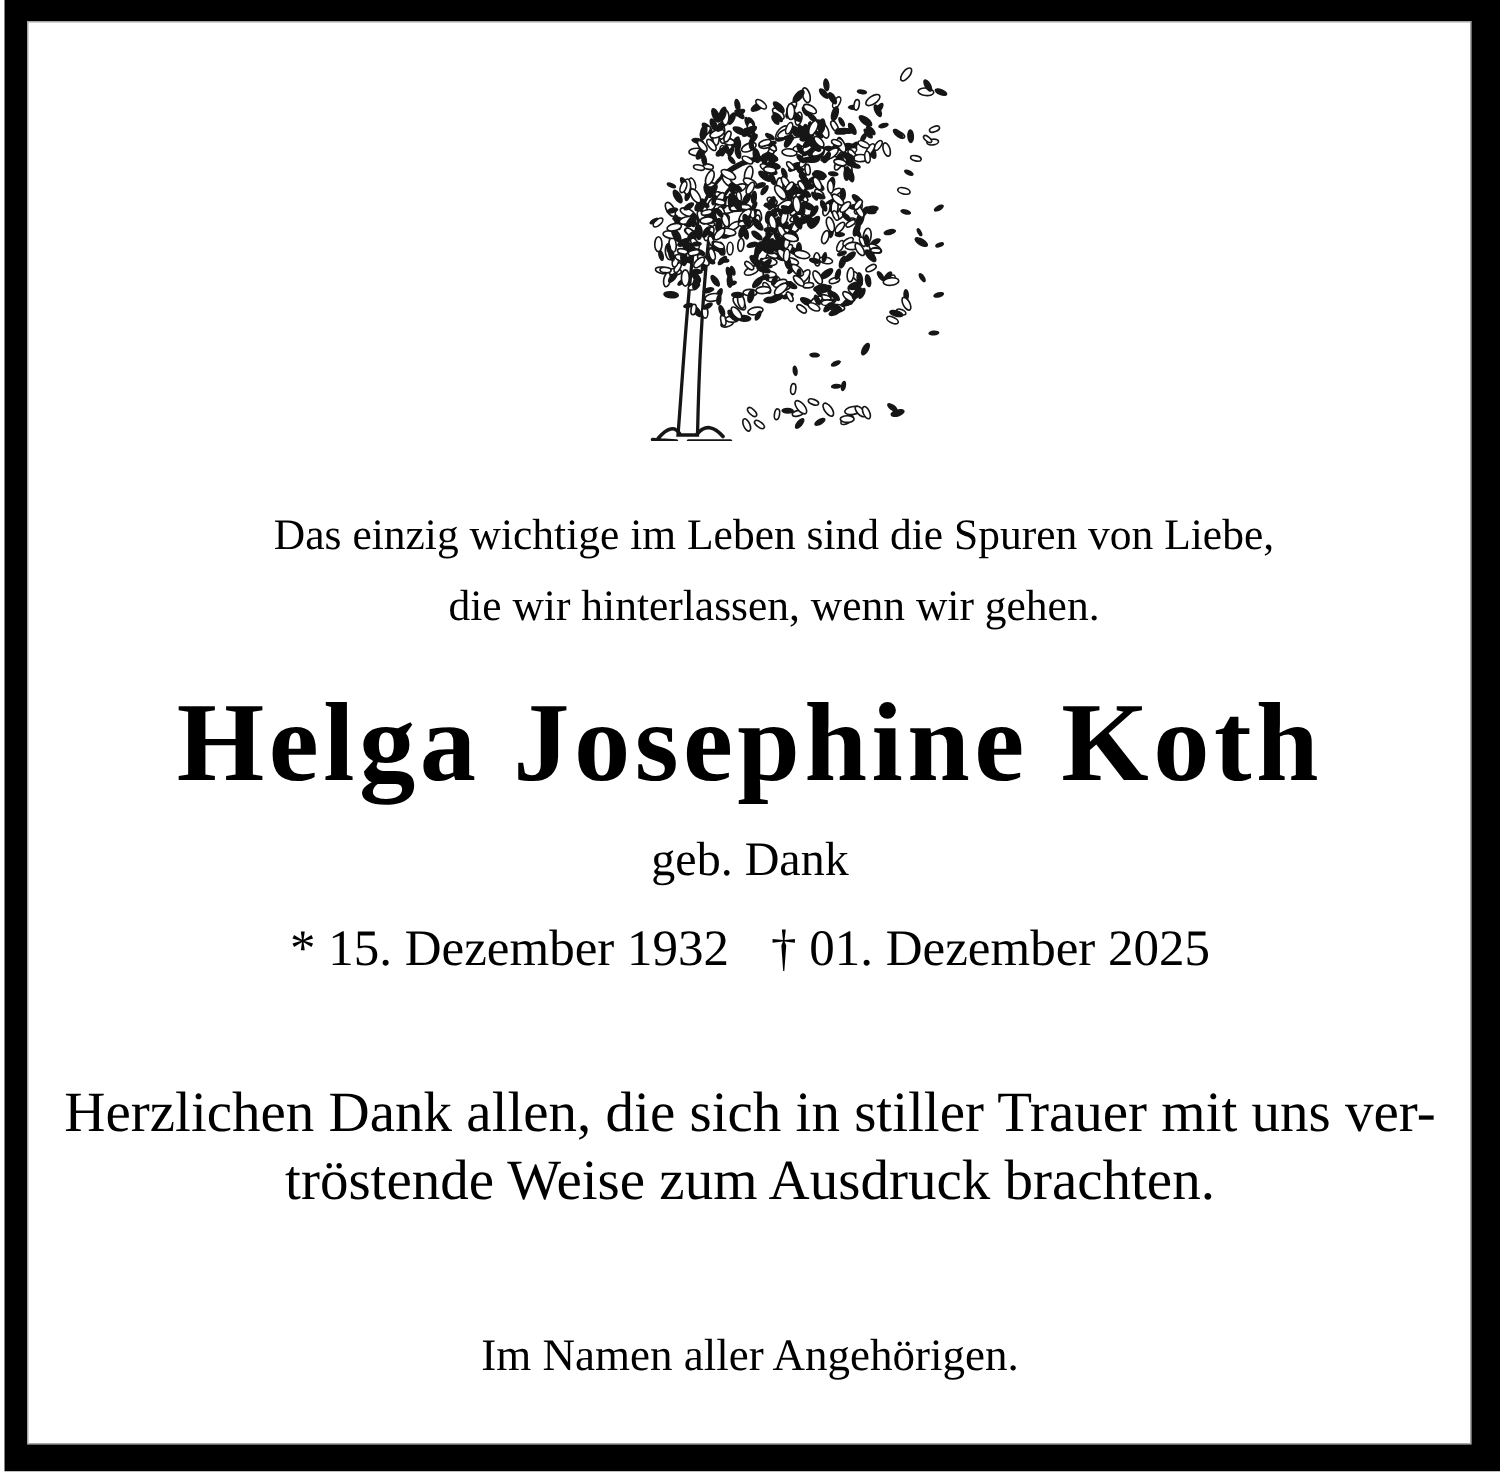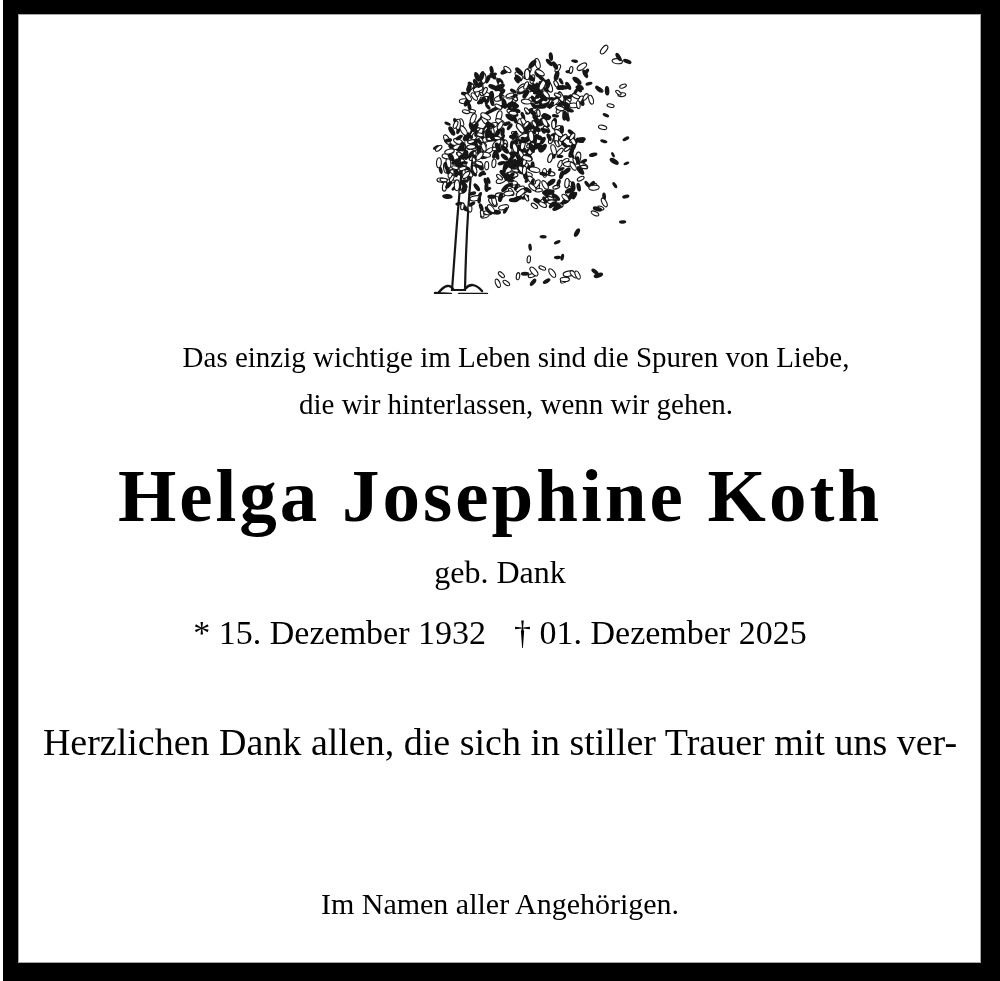--- a/index.html
+++ b/index.html
@@ -705,17 +705,18 @@
   <h1 class="txt name">Helga Josephine Koth</h1>
 
   <div class="txt maiden">geb. Dank</div>
 
   <div class="txt dates">
     <span class="birth">* 15. Dezember 1932</span><span class="death">† 01. Dezember 2025</span>
   </div>
 
   <div class="txt thanks">
     <div>Herzlichen Dank allen, die sich in stiller Trauer mit uns ver-</div>
+    <div>tröstende Weise zum Ausdruck brachten.</div>
   </div>
 
   <div class="txt closing">Im Namen aller Angehörigen.</div>
 
 </div>
 
 </body></html>

